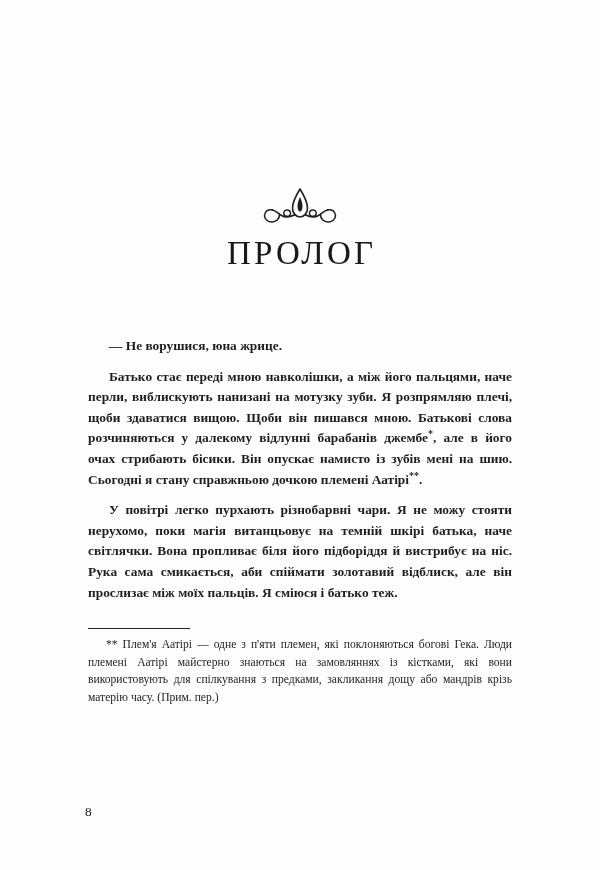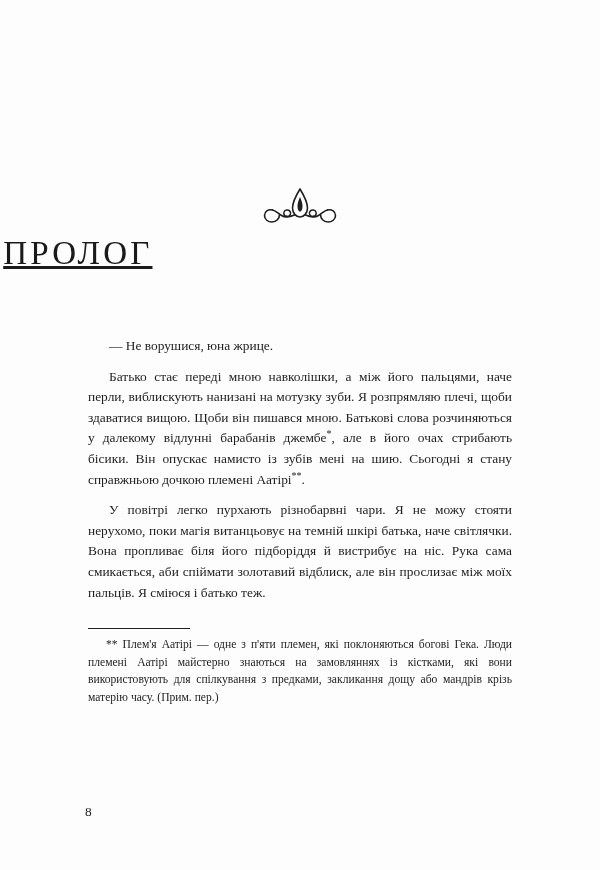--- a/index.html
+++ b/index.html
@@ -22,21 +22,21 @@
     height: 870px;
     box-sizing: border-box;
   }
 
   
   .chapter-head {
     position: absolute;
     left: 0;
     top: 186px;
     width: 600px;
-    text-decoration: underline;
+    text-align: center;
   }
 
   .ornament {
     display: block;
     margin: 0 auto 6px auto;
     width: 96px;
     height: 44px;
   }
 
   .chapter-title {
@@ -48,20 +48,21 @@
     color: #1a1a1a;
     text-indent: 3.2px;
   }
 
   
   .body-block {
     position: absolute;
     left: 88px;
     top: 336px;
     width: 424px;
+    font-weight: bold;
   }
 
   .para {
     margin: 0;
     font-size: 13.4px;
     line-height: 20.6px;
     text-align: justify;
     text-justify: inter-word;
     color: #1e1e1e;
     hyphens: none;

